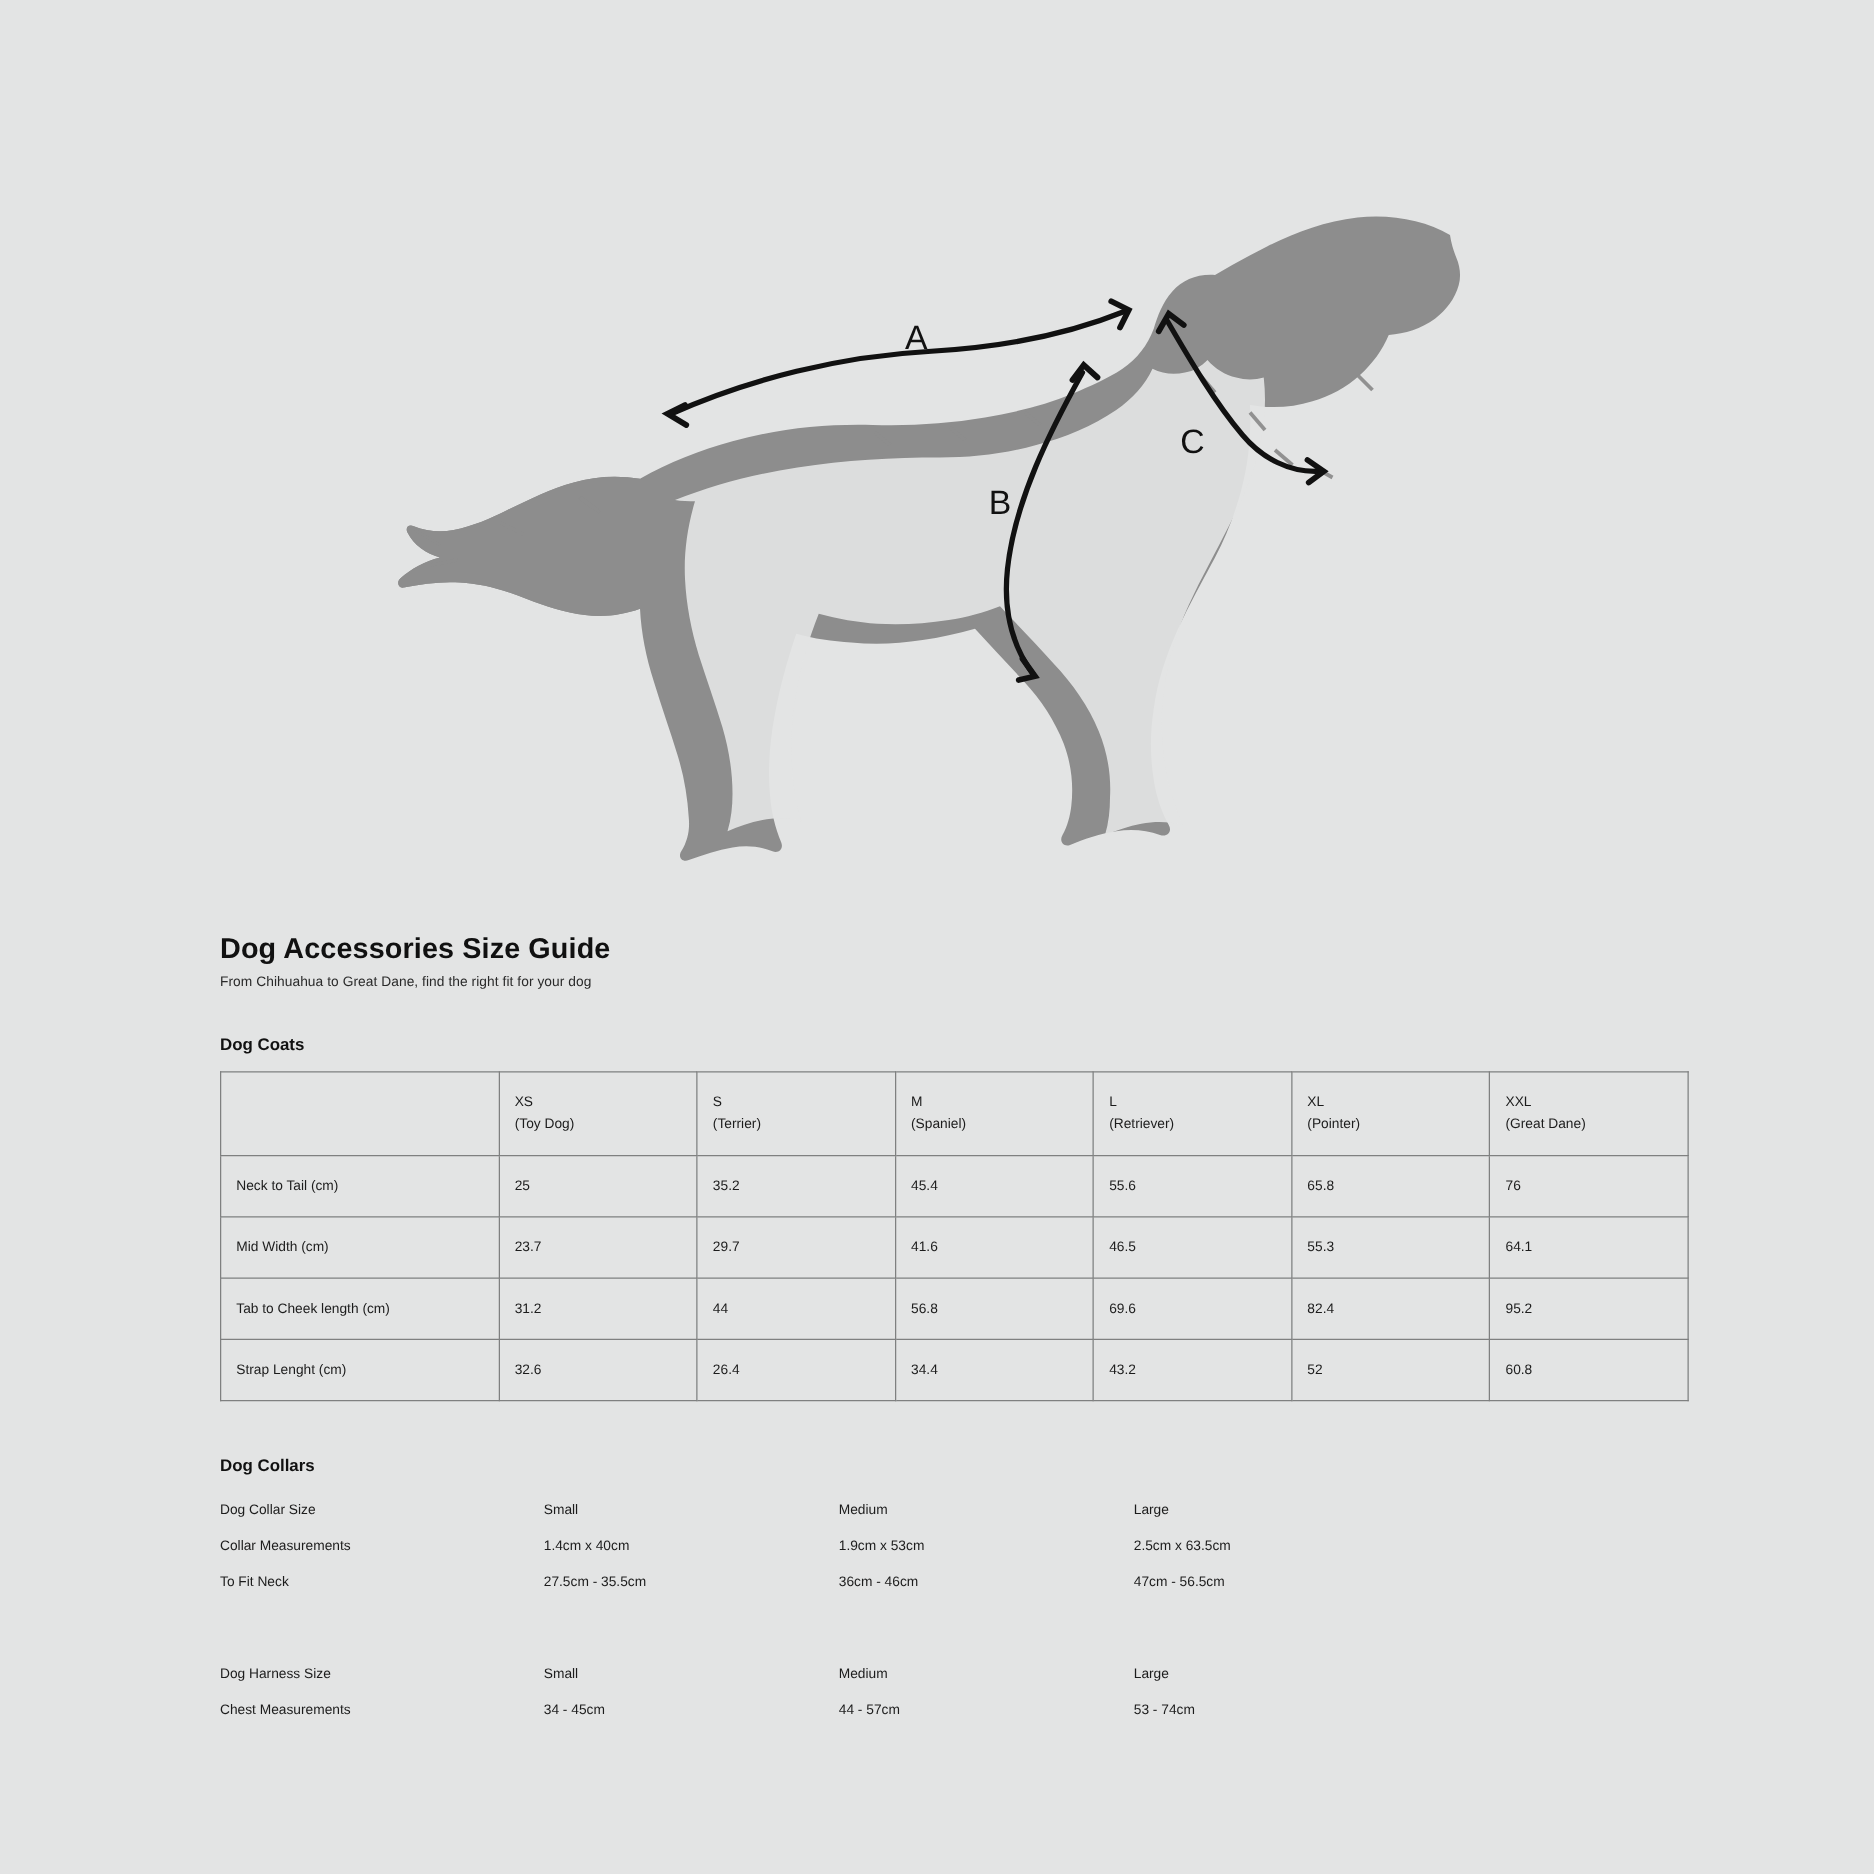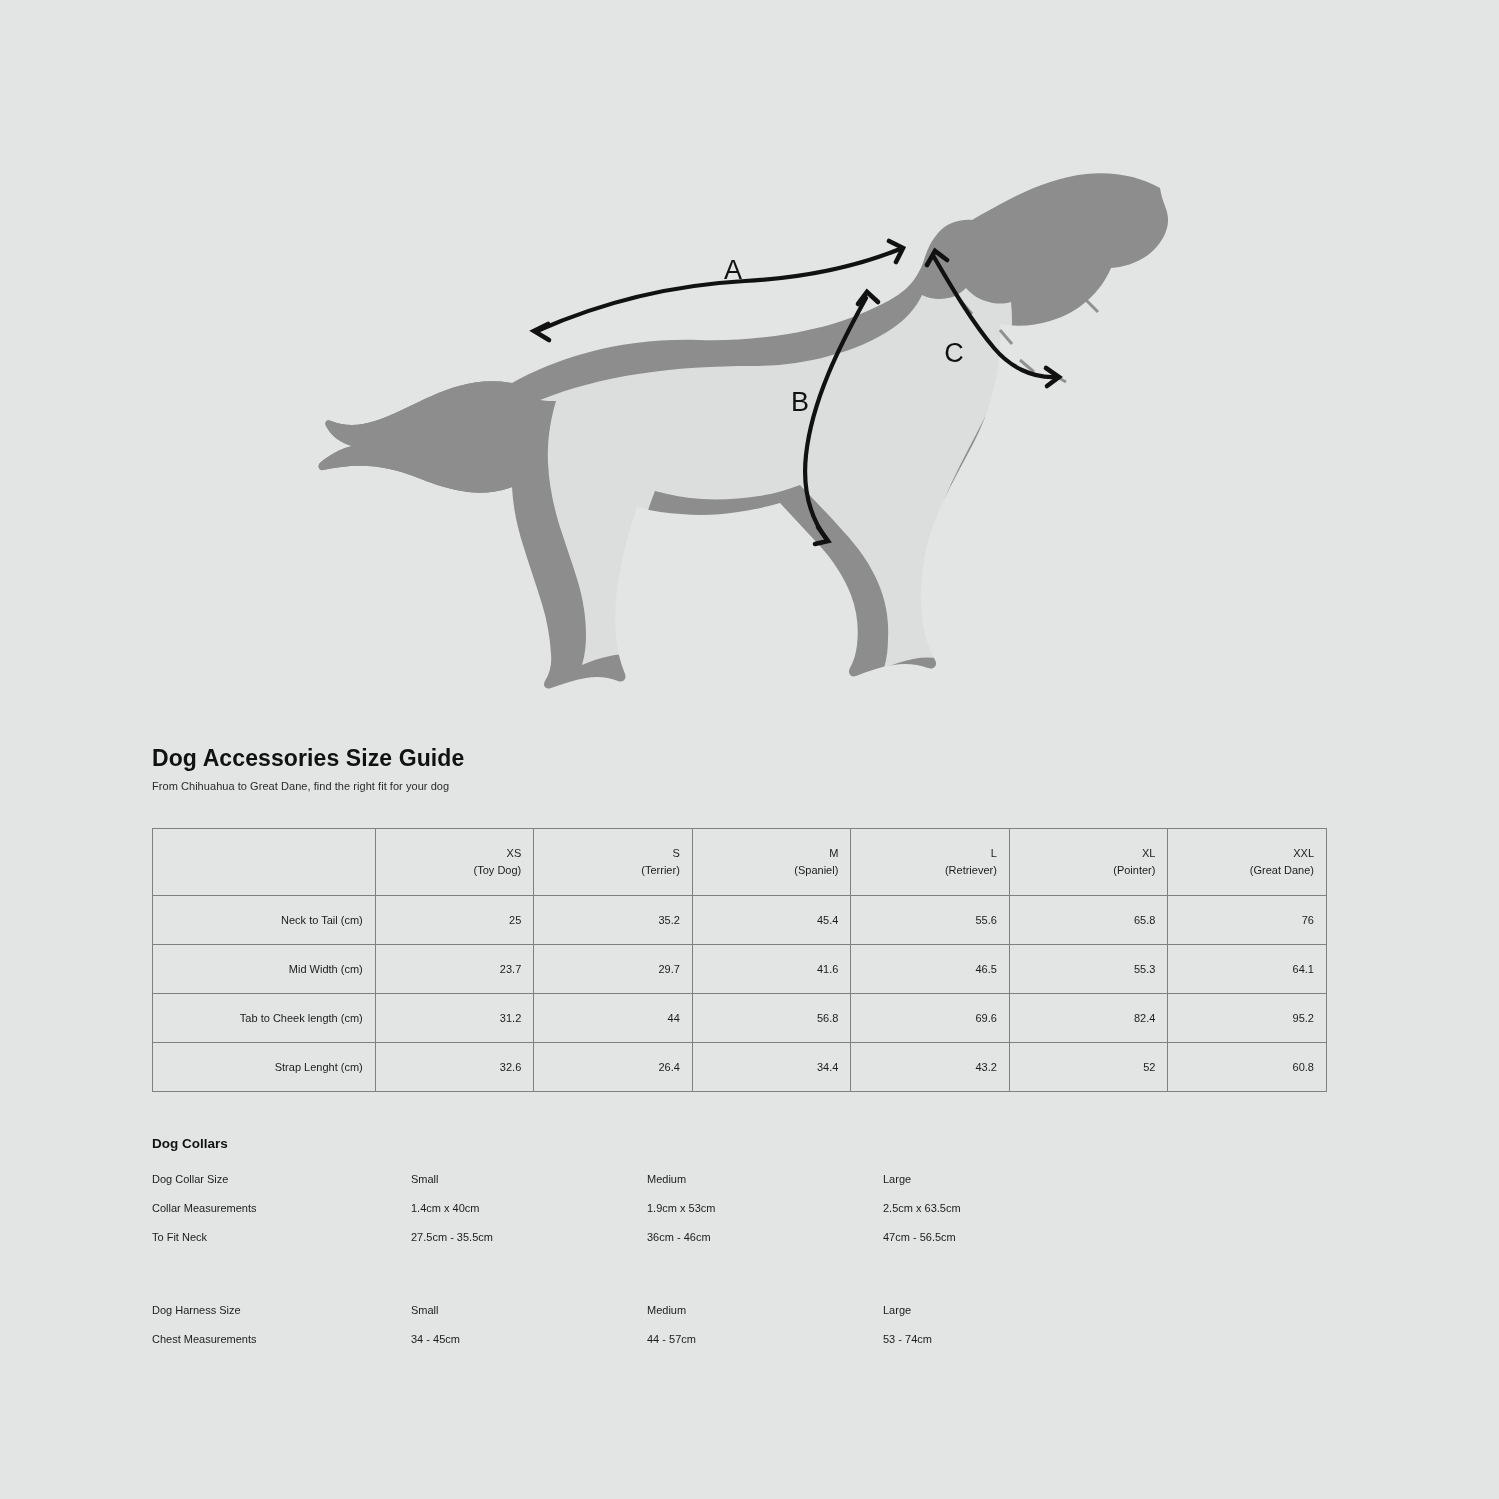--- a/index.html
+++ b/index.html
@@ -29,21 +29,21 @@
     width: 1499px;
     height: 730px;
   }
   .illustration svg {
     display: block;
   }
 
   
   .content {
     position: absolute;
-    left: 152px;
+    left: 176px;
     top: 745px;
     width: 1180px;
   }
   .guide-title {
     font-size: 23px;
     font-weight: bold;
     letter-spacing: 0.1px;
     margin: 0 0 8px 0;
     color: #111;
   }
@@ -63,21 +63,21 @@
   
   table.coats {
     border-collapse: collapse;
     width: 1175px;
     table-layout: fixed;
   }
   table.coats td, table.coats th {
     border: 1px solid #7f8080;
     font-size: 11px;
     font-weight: normal;
-    text-align: right;
+    text-align: left;
     padding: 10px 12px;
     color: #1c1c1c;
     vertical-align: middle;
     height: 28px;
   }
   table.coats thead td {
     height: 46px;
     vertical-align: middle;
   }
   table.coats thead .sz {
@@ -265,20 +265,21 @@
       </g>
       <text x="954" y="362" font-family="Liberation Sans, sans-serif" font-size="27" fill="#111111" text-anchor="middle">C</text>
     </svg>
   </div>
 
   <div class="content">
 
     <h1 class="guide-title">Dog Accessories Size Guide</h1>
     <p class="guide-subtitle">From Chihuahua to Great Dane, find the right fit for your dog</p>
 
+    <h2 class="section-title">Dog Coats</h2>
     <table class="coats">
       <colgroup>
         <col class="c0">
           <col class="cx">
           <col class="cx">
           <col class="cx">
           <col class="cx">
           <col class="cx">
           <col class="cx">
       </colgroup>

